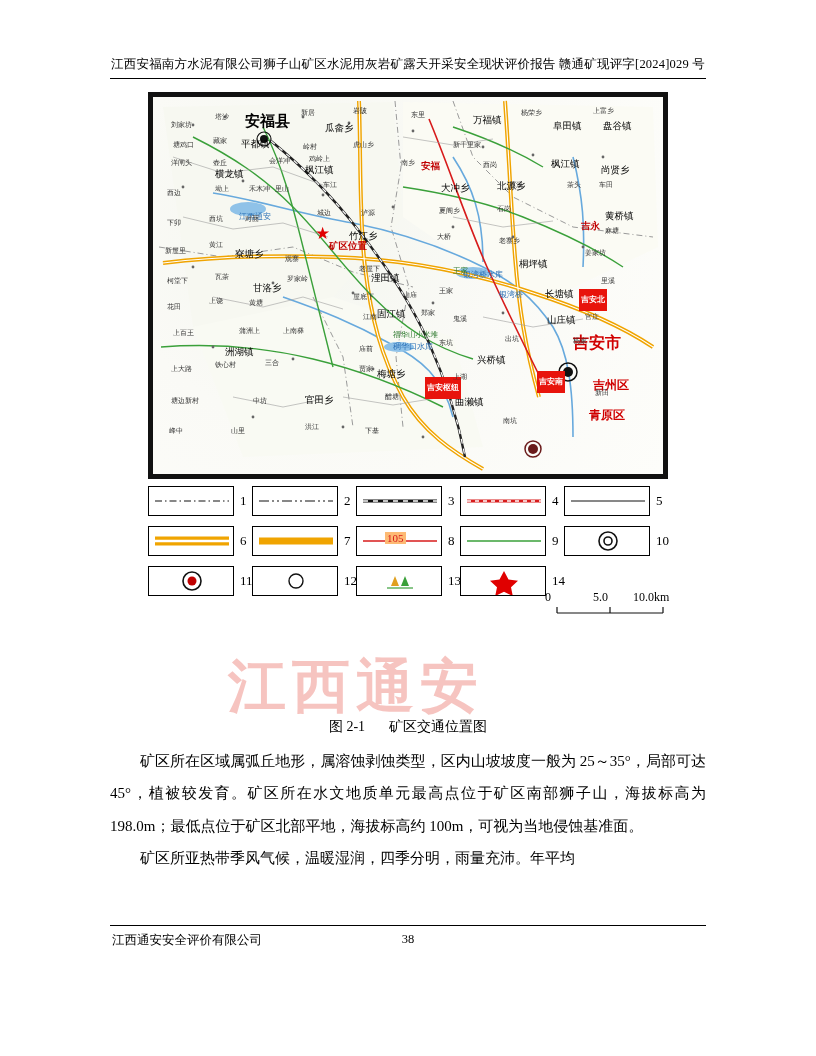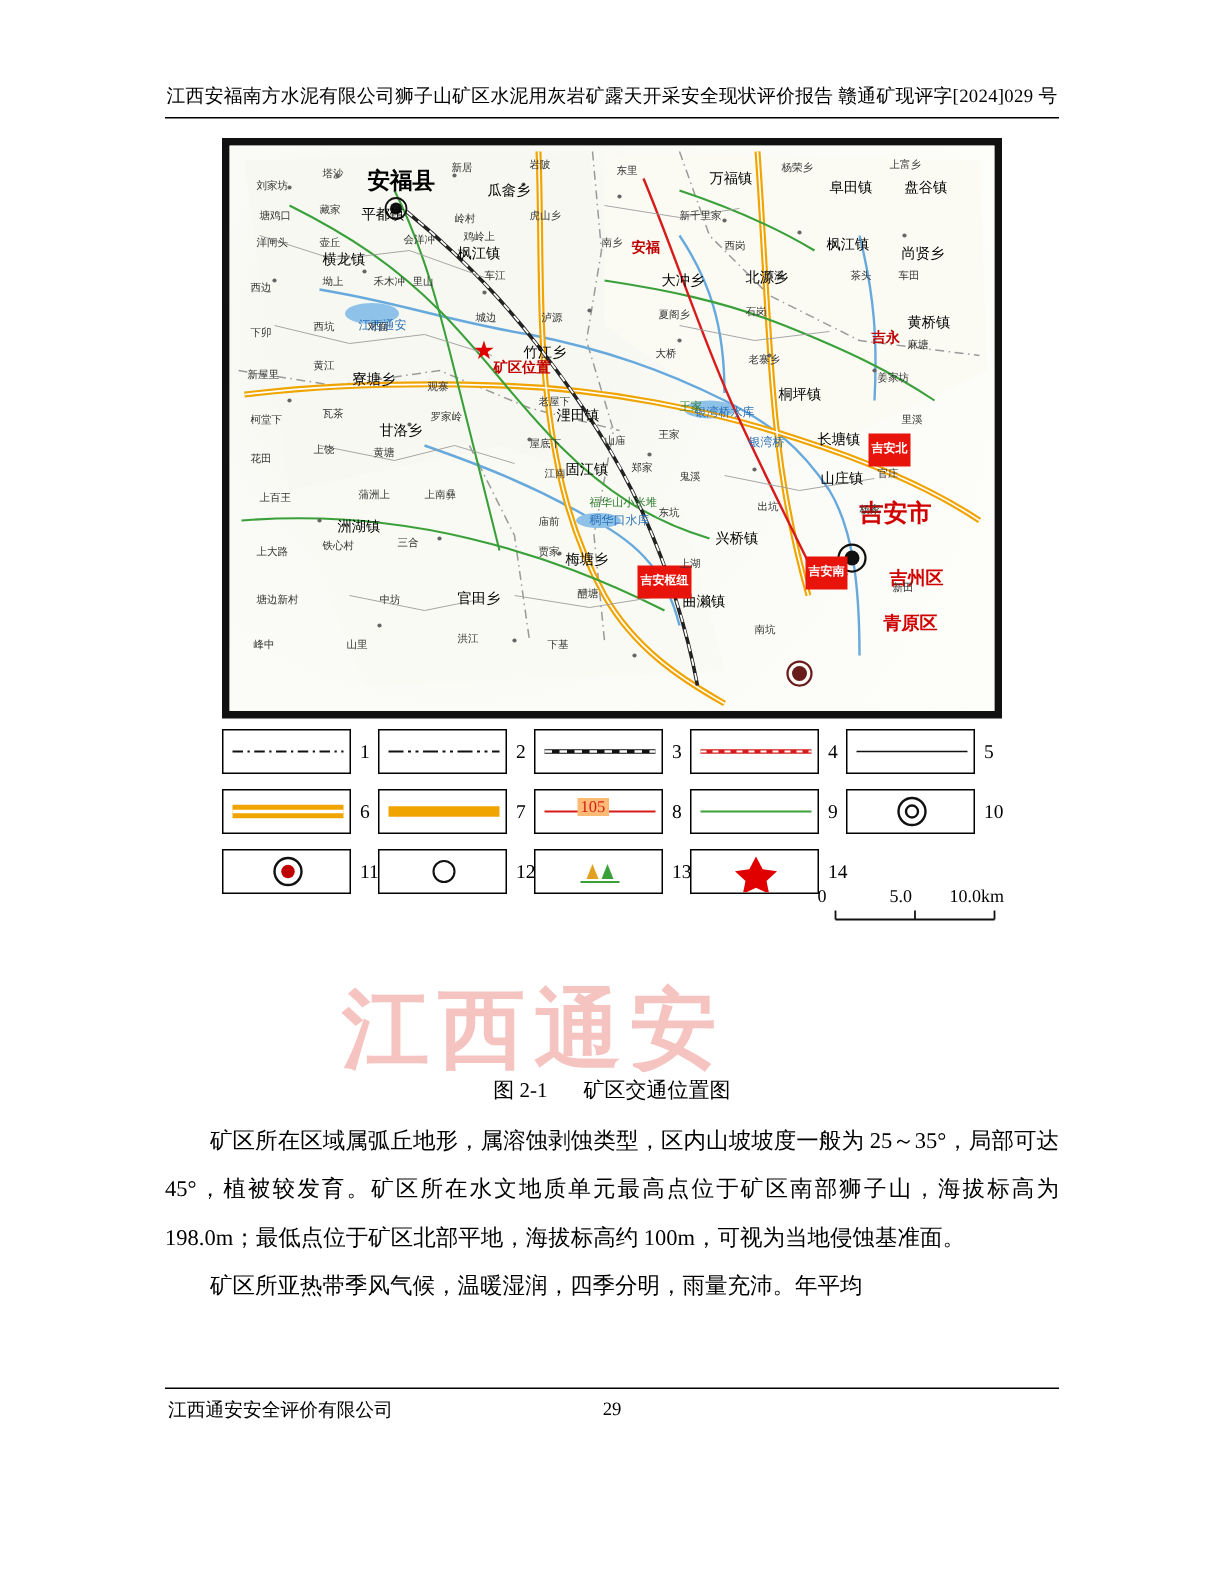--- a/index.html
+++ b/index.html
@@ -516,15 +516,15 @@
     <span class="fc-num">图 2-1</span><span class="fc-title">矿区交通位置图</span>
   </div>
 
   <div class="body-text">
     <p>矿区所在区域属弧丘地形，属溶蚀剥蚀类型，区内山坡坡度一般为 25～35°，局部可达 45°，植被较发育。矿区所在水文地质单元最高点位于矿区南部狮子山，海拔标高为 198.0m；最低点位于矿区北部平地，海拔标高约 100m，可视为当地侵蚀基准面。</p>
     <p>矿区所亚热带季风气候，温暖湿润，四季分明，雨量充沛。年平均</p>
   </div>
 
   <div class="footer-rule"></div>
   <div class="footer-left">江西通安安全评价有限公司</div>
-  <div class="footer-page">29</div>
+  <div class="footer-page">38</div>
 
 </div>
 
 </body></html>

